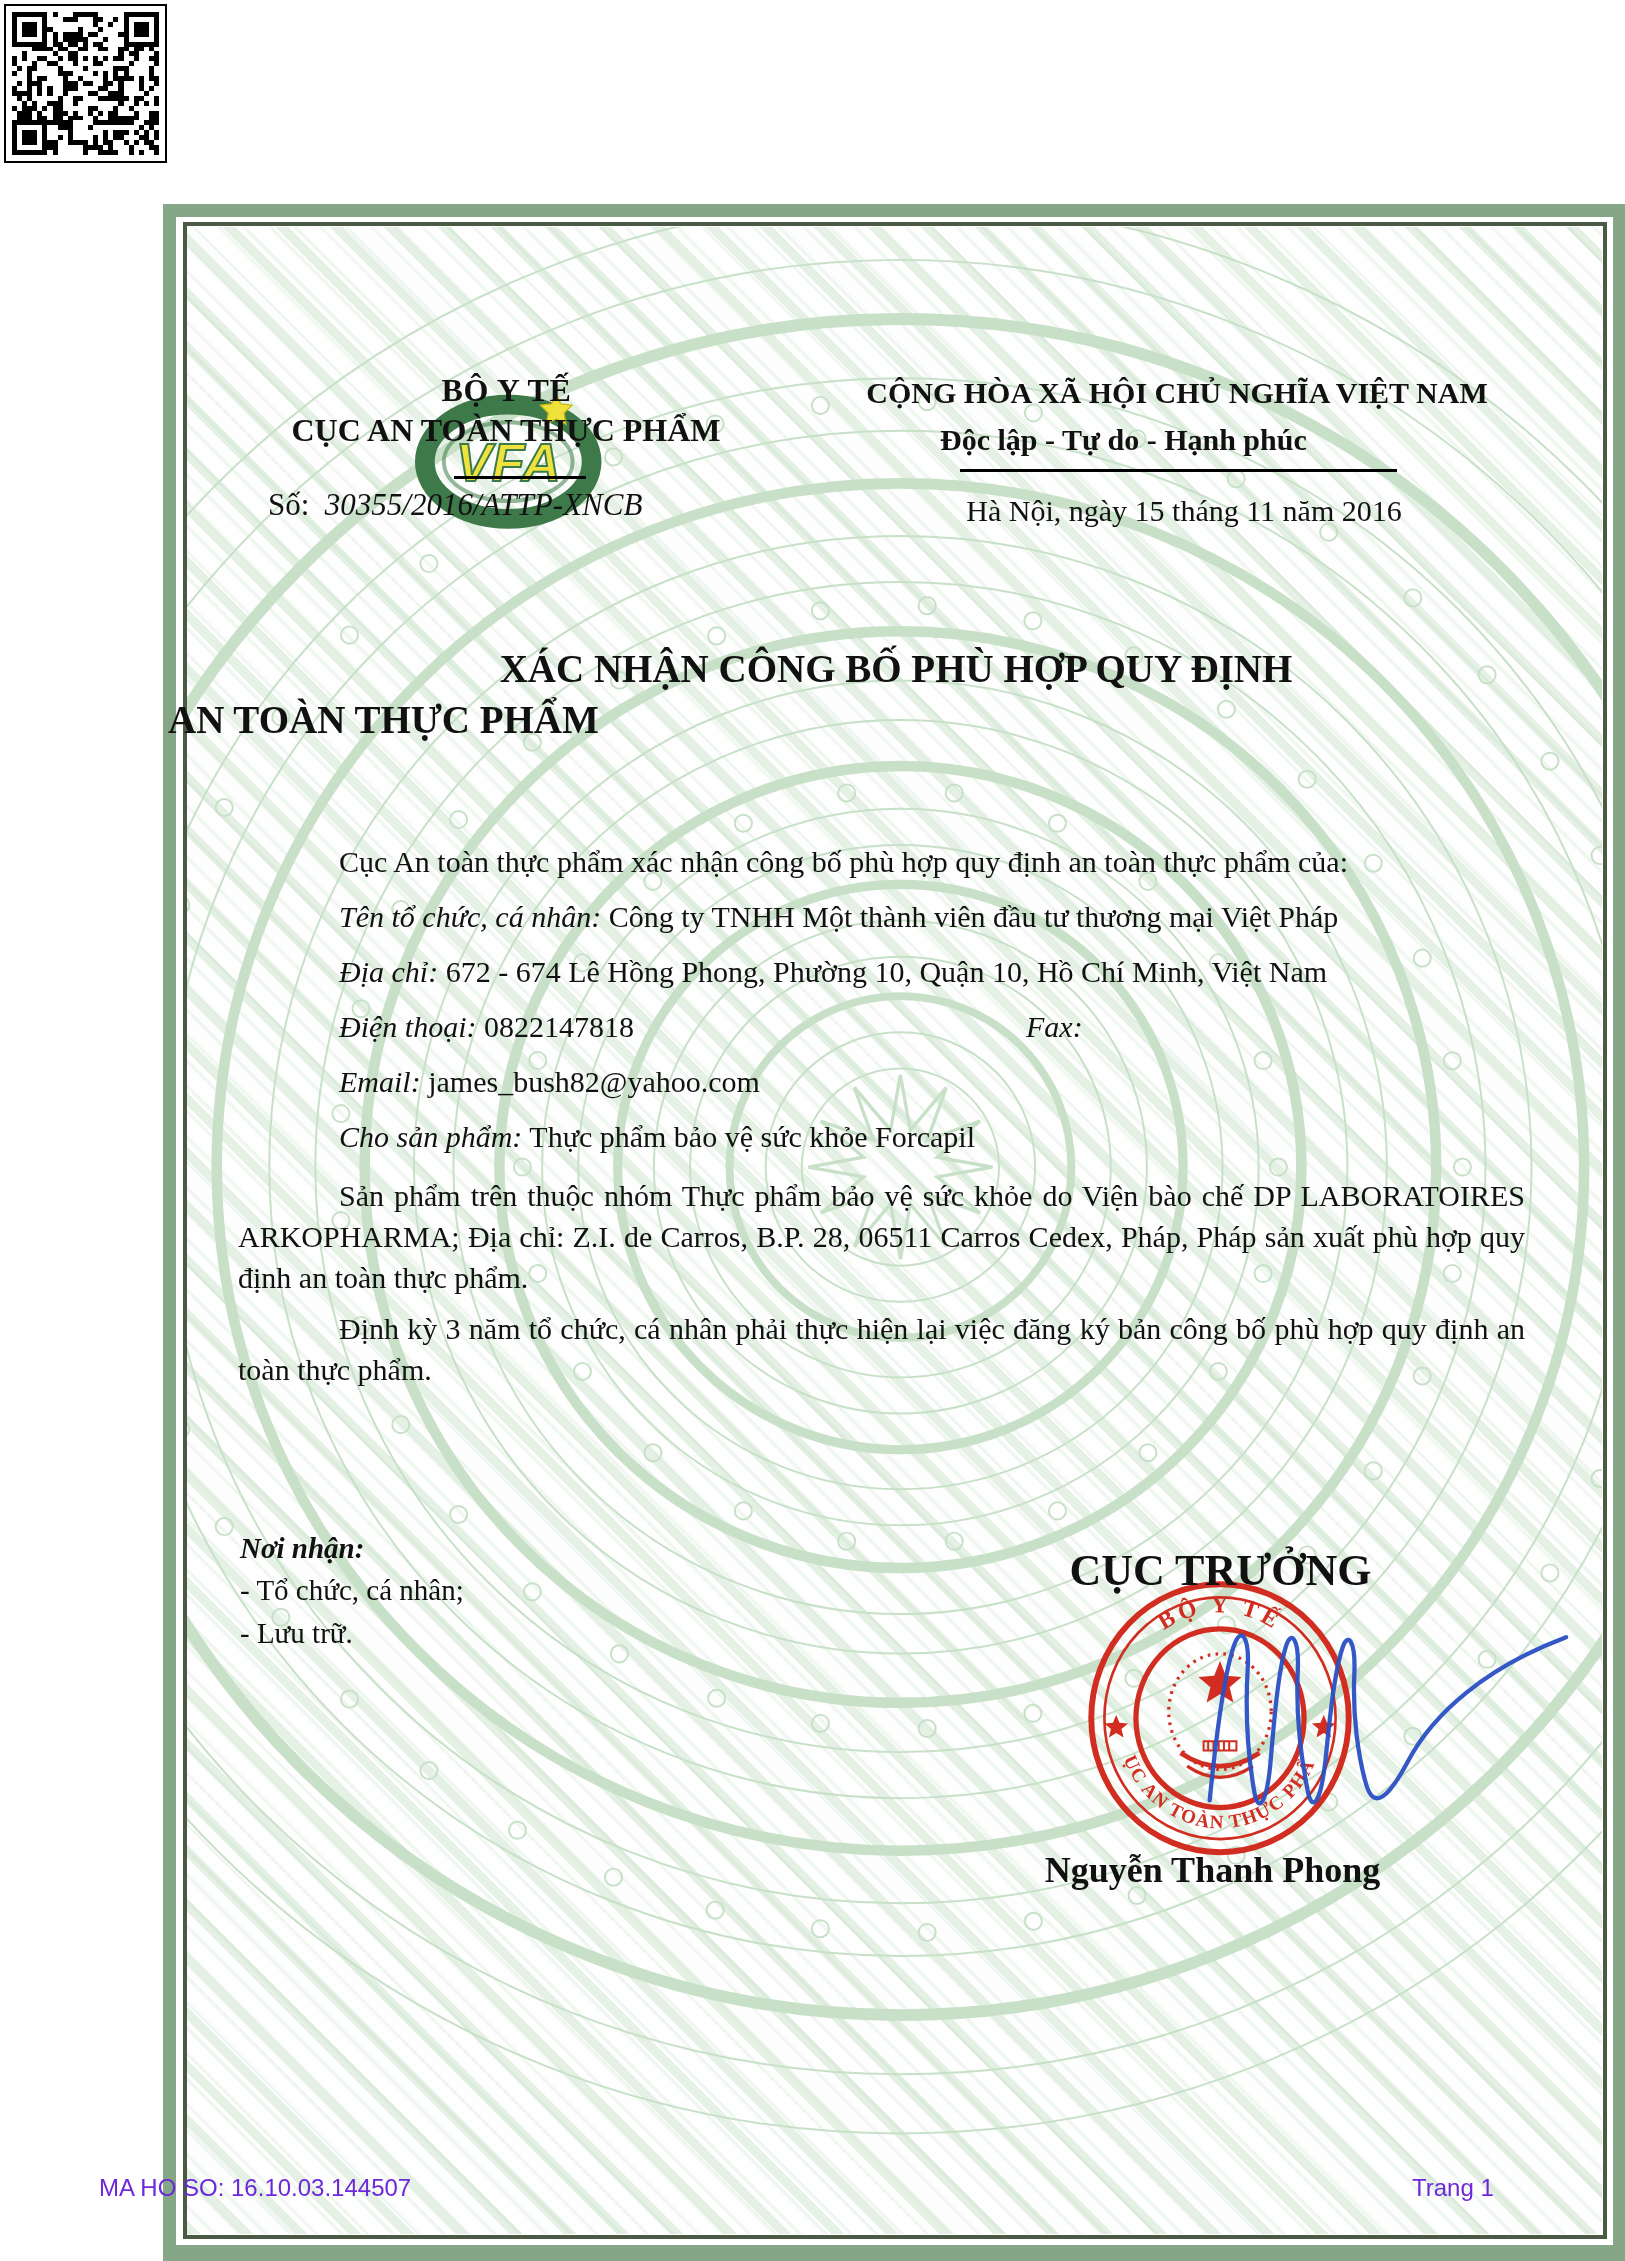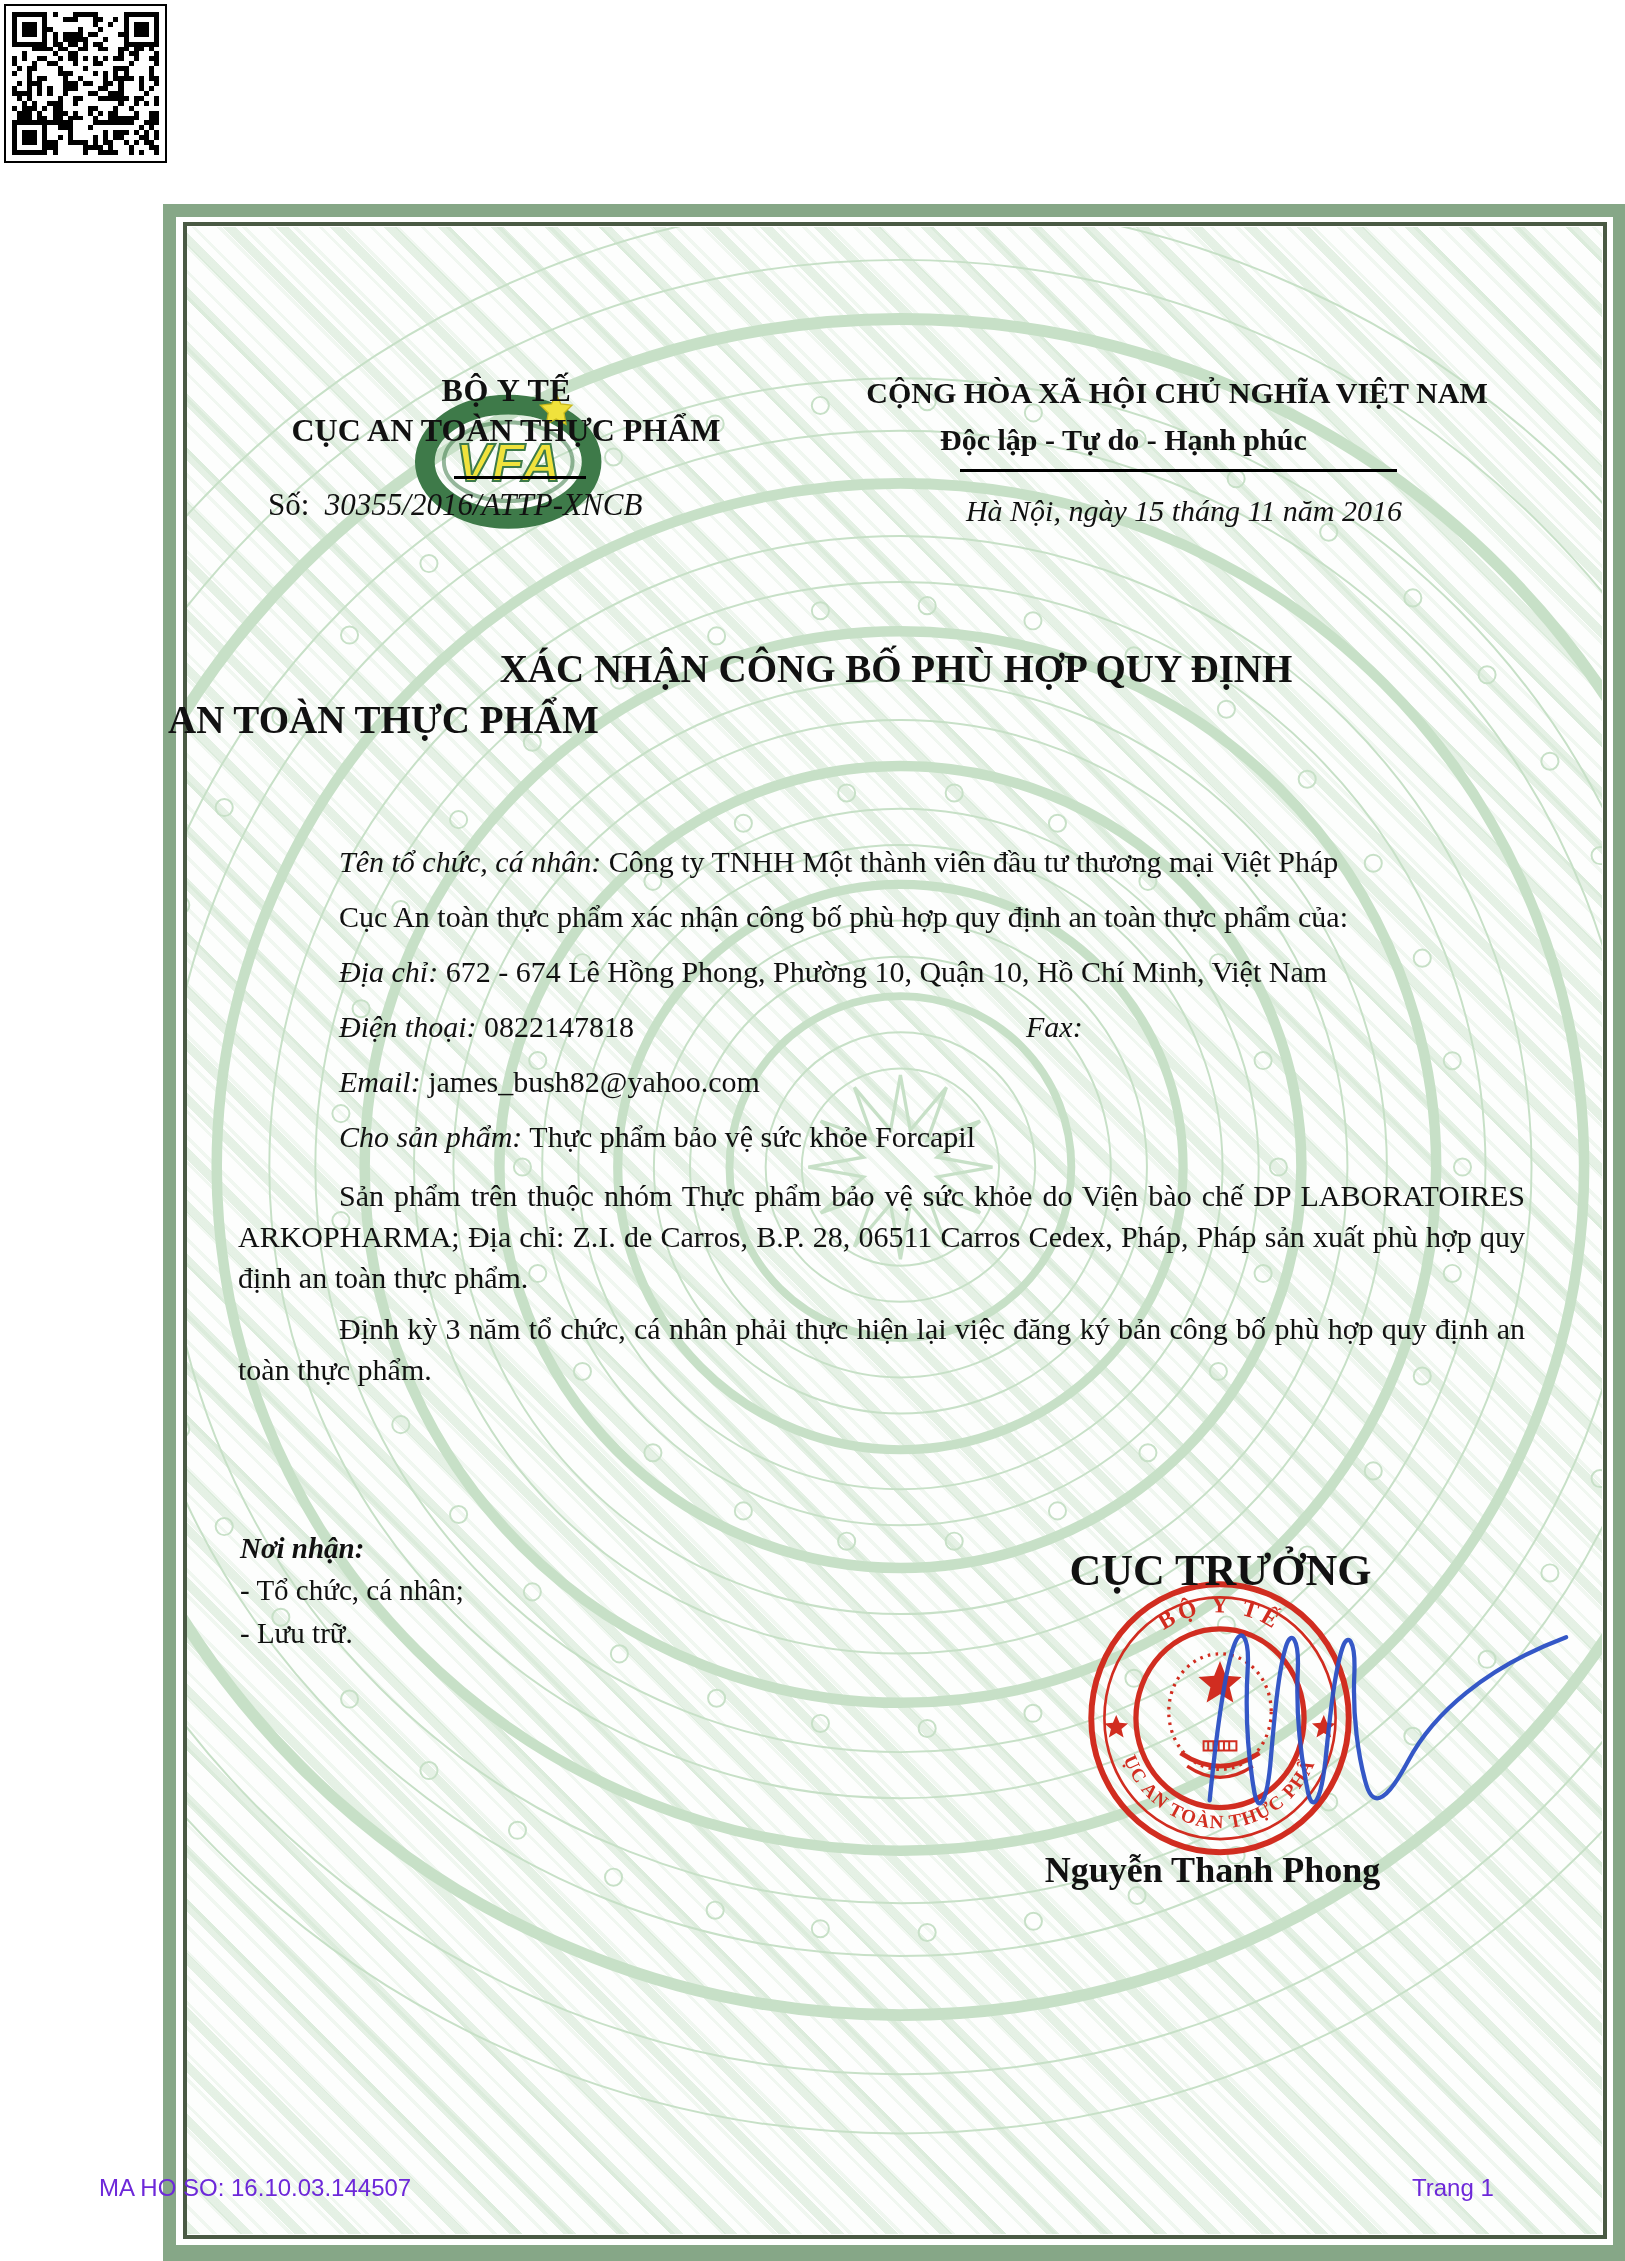--- a/index.html
+++ b/index.html
@@ -34,21 +34,21 @@
 
   
   .h-left-1{left:309px;top:372px;width:395px;text-align:center;font-size:32px;font-weight:bold;letter-spacing:0.7px;}
   .h-left-2{left:256px;top:412px;width:500px;text-align:center;font-size:32px;font-weight:bold;}
   .h-left-rule{left:454px;top:476px;width:132px;height:2.6px;background:#000;}
   .so-line{left:268px;top:487px;width:487px;font-size:31px;}
   .so-line .num{font-style:italic;}
   .h-right-1{left:835px;top:376px;width:684px;text-align:center;font-size:30px;font-weight:bold;}
   .h-right-2{left:940px;top:423px;width:460px;text-align:left;font-size:30px;font-weight:bold;}
   .h-right-rule{left:960px;top:469px;width:437px;height:2.6px;background:#000;}
-  .dateline{left:921px;top:494px;width:526px;text-align:center;font-size:30px;font-style:italic;}
+  .dateline{left:921px;top:494px;width:526px;text-align:center;font-size:30px;}
 
   
   .vfa{left:413px;top:392px;width:197px;height:142px;z-index:0;}
   .overlay-text{z-index:2;}
 
   
   .title1{left:184px;top:646px;width:1424px;text-align:center;font-size:39px;font-weight:bold;}
   .title2{left:168px;top:697px;width:1424px;font-size:39px;font-weight:bold;}
 
   
@@ -629,25 +629,25 @@
 
 <div class="abs h-right-1 overlay-text">CỘNG HÒA XÃ HỘI CHỦ NGHĨA VIỆT NAM</div>
 <div class="abs h-right-2 overlay-text">Độc lập - Tự do - Hạnh phúc</div>
 <div class="abs h-right-rule overlay-text"></div>
 <div class="abs dateline overlay-text">Hà Nội, ngày 15 tháng 11 năm 2016</div>
 
 <div class="abs title1 overlay-text">XÁC NHẬN CÔNG BỐ PHÙ HỢP QUY ĐỊNH</div>
 <div class="abs title2 overlay-text">AN TOÀN THỰC PHẨM</div>
 
 <div class="abs body-text overlay-text">
+  <div class="row"><span>Cục An toàn thực phẩm xác nhận công bố phù hợp quy định an toàn thực phẩm của:</span></div>
   <div class="row">
     <span class="lbl">Tên tổ chức, cá nhân:</span>
     <span>Công ty TNHH Một thành viên đầu tư thương mại Việt Pháp</span>
   </div>
-  <div class="row"><span>Cục An toàn thực phẩm xác nhận công bố phù hợp quy định an toàn thực phẩm của:</span></div>
   <div class="row">
     <span class="lbl">Địa chỉ:</span>
     <span>672 - 674 Lê Hồng Phong, Phường 10, Quận 10, Hồ Chí Minh, Việt Nam</span>
   </div>
   <div class="row">
     <span class="lbl">Điện thoại:</span>
     <span>0822147818</span>
     <span class="fax">Fax:</span>
   </div>
   <div class="row">

